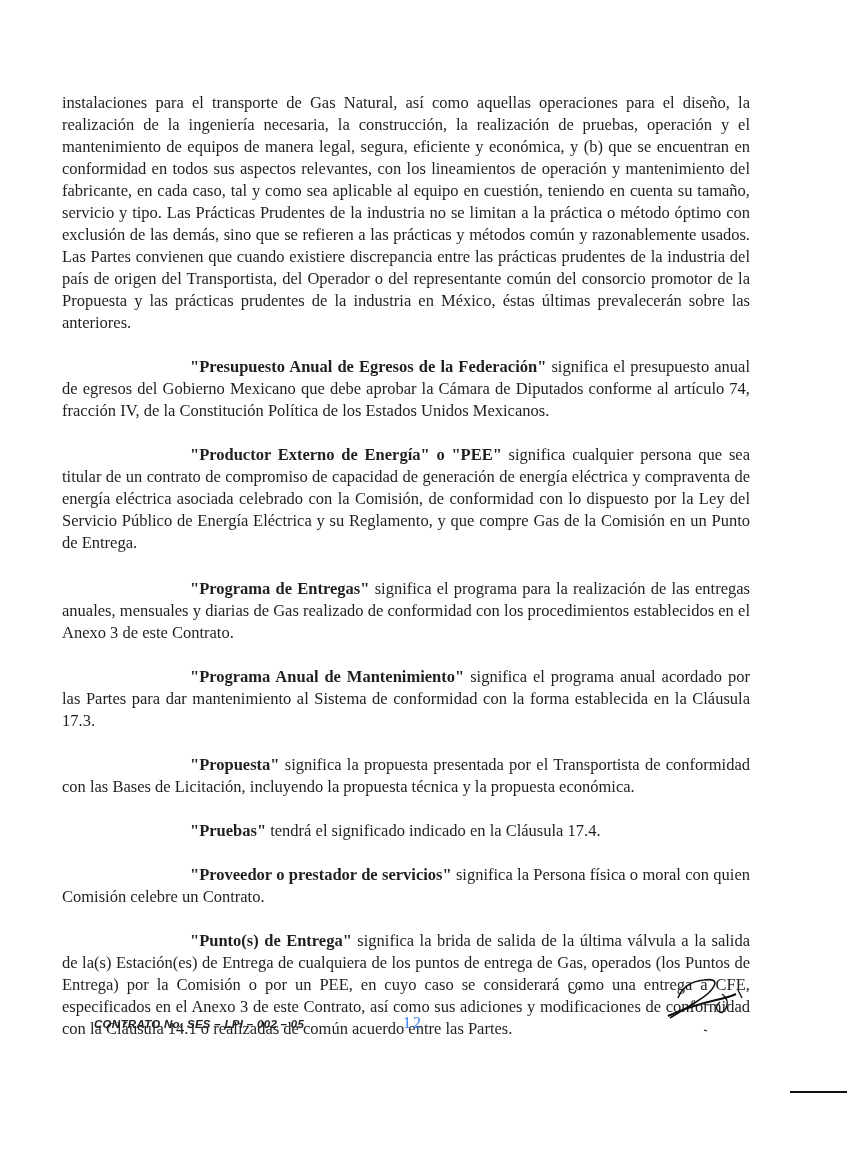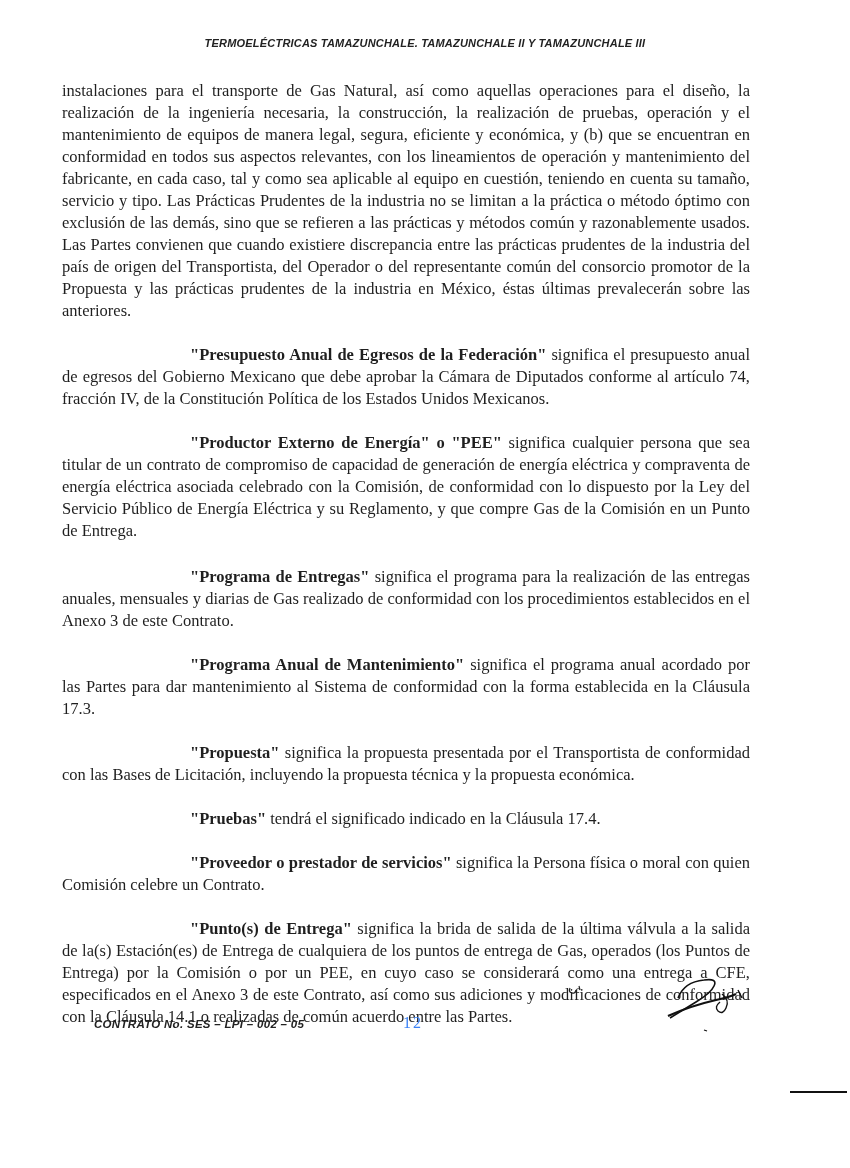--- a/index.html
+++ b/index.html
@@ -18,21 +18,21 @@
     font-weight:bold;font-style:italic;
     font-size:11px;line-height:15px;
     color:#222;
     letter-spacing:.2px;
   }
   .body-text{
     position:absolute;top:80px;left:62px;width:688px;
     font-size:16.5px;line-height:22px;
     text-align:justify;
   }
-  .para{margin:0 0 22px 0;}
+  .para{margin:12px 0 22px 0;}
   .para.defn{text-indent:128px;margin-top:0;}
   .para .lead{font-weight:bold;}
   .gap-lg{margin-bottom:24px;}
   .footer-contract{
     position:absolute;left:62px;top:1018px;
     font-family:"Liberation Sans", sans-serif;
     font-weight:bold;font-style:italic;
     font-size:11.5px;color:#222;
     letter-spacing:.3px;
     margin-left:32px;
@@ -48,21 +48,20 @@
     position:absolute;left:790px;top:1091px;
     width:57px;height:2px;background:#111;
   }
 </style>
 </head>
 <body>
 
 <div class="page">
 
   <div class="header">
-    <div>TERMOELÉCTRICAS TAMAZUNCHALE. TAMAZUNCHALE II Y TAMAZUNCHALE III</div>
   </div>
 
   <div class="body-text">
     <p class="para"><span class="lead"></span><span>instalaciones para el transporte de Gas Natural, así como aquellas operaciones para el diseño, la realización de la ingeniería necesaria, la construcción, la realización de pruebas, operación y el mantenimiento de equipos de manera legal, segura, eficiente y económica, y (b) que se encuentran en conformidad en todos sus aspectos relevantes, con los lineamientos de operación y mantenimiento del fabricante, en cada caso, tal y como sea aplicable al equipo en cuestión, teniendo en cuenta su tamaño, servicio y tipo.  Las Prácticas Prudentes de la industria no se limitan a la práctica o método óptimo con exclusión de las demás, sino que se refieren a las prácticas y métodos común y razonablemente usados.  Las Partes convienen que cuando existiere discrepancia entre las prácticas prudentes de la industria del país de origen del Transportista, del Operador o del representante común del consorcio promotor de la Propuesta y las prácticas prudentes de la industria en México, éstas últimas prevalecerán sobre las anteriores.</span></p>
     <p class="para defn"><span class="lead">"Presupuesto Anual de Egresos de la Federación"</span><span> significa el presupuesto anual de egresos del Gobierno Mexicano que debe aprobar la Cámara de Diputados conforme al artículo 74, fracción IV, de la Constitución Política de los Estados Unidos Mexicanos.</span></p>
     <p class="para defn gap-lg"><span class="lead">"Productor Externo de Energía" o "PEE"</span><span> significa cualquier persona que sea titular de un contrato de compromiso de capacidad de generación de energía eléctrica y compraventa de energía eléctrica asociada celebrado con la Comisión, de conformidad con lo dispuesto por la Ley del Servicio Público de Energía Eléctrica y su Reglamento, y que compre Gas de la Comisión en un Punto de Entrega.</span></p>
     <p class="para defn"><span class="lead">"Programa de Entregas"</span><span> significa el programa para la realización de las entregas anuales, mensuales y diarias de Gas realizado de conformidad con los procedimientos establecidos en el Anexo 3 de este Contrato.</span></p>
     <p class="para defn"><span class="lead">"Programa Anual de Mantenimiento"</span><span> significa el programa anual acordado por las Partes para dar mantenimiento al Sistema de conformidad con la forma establecida en  la Cláusula 17.3.</span></p>
     <p class="para defn"><span class="lead">"Propuesta"</span><span> significa la propuesta presentada por el Transportista de conformidad con las Bases de Licitación, incluyendo la propuesta técnica y la propuesta económica.</span></p>
     <p class="para defn"><span class="lead">"Pruebas"</span><span> tendrá el significado indicado en la Cláusula 17.4.</span></p>

